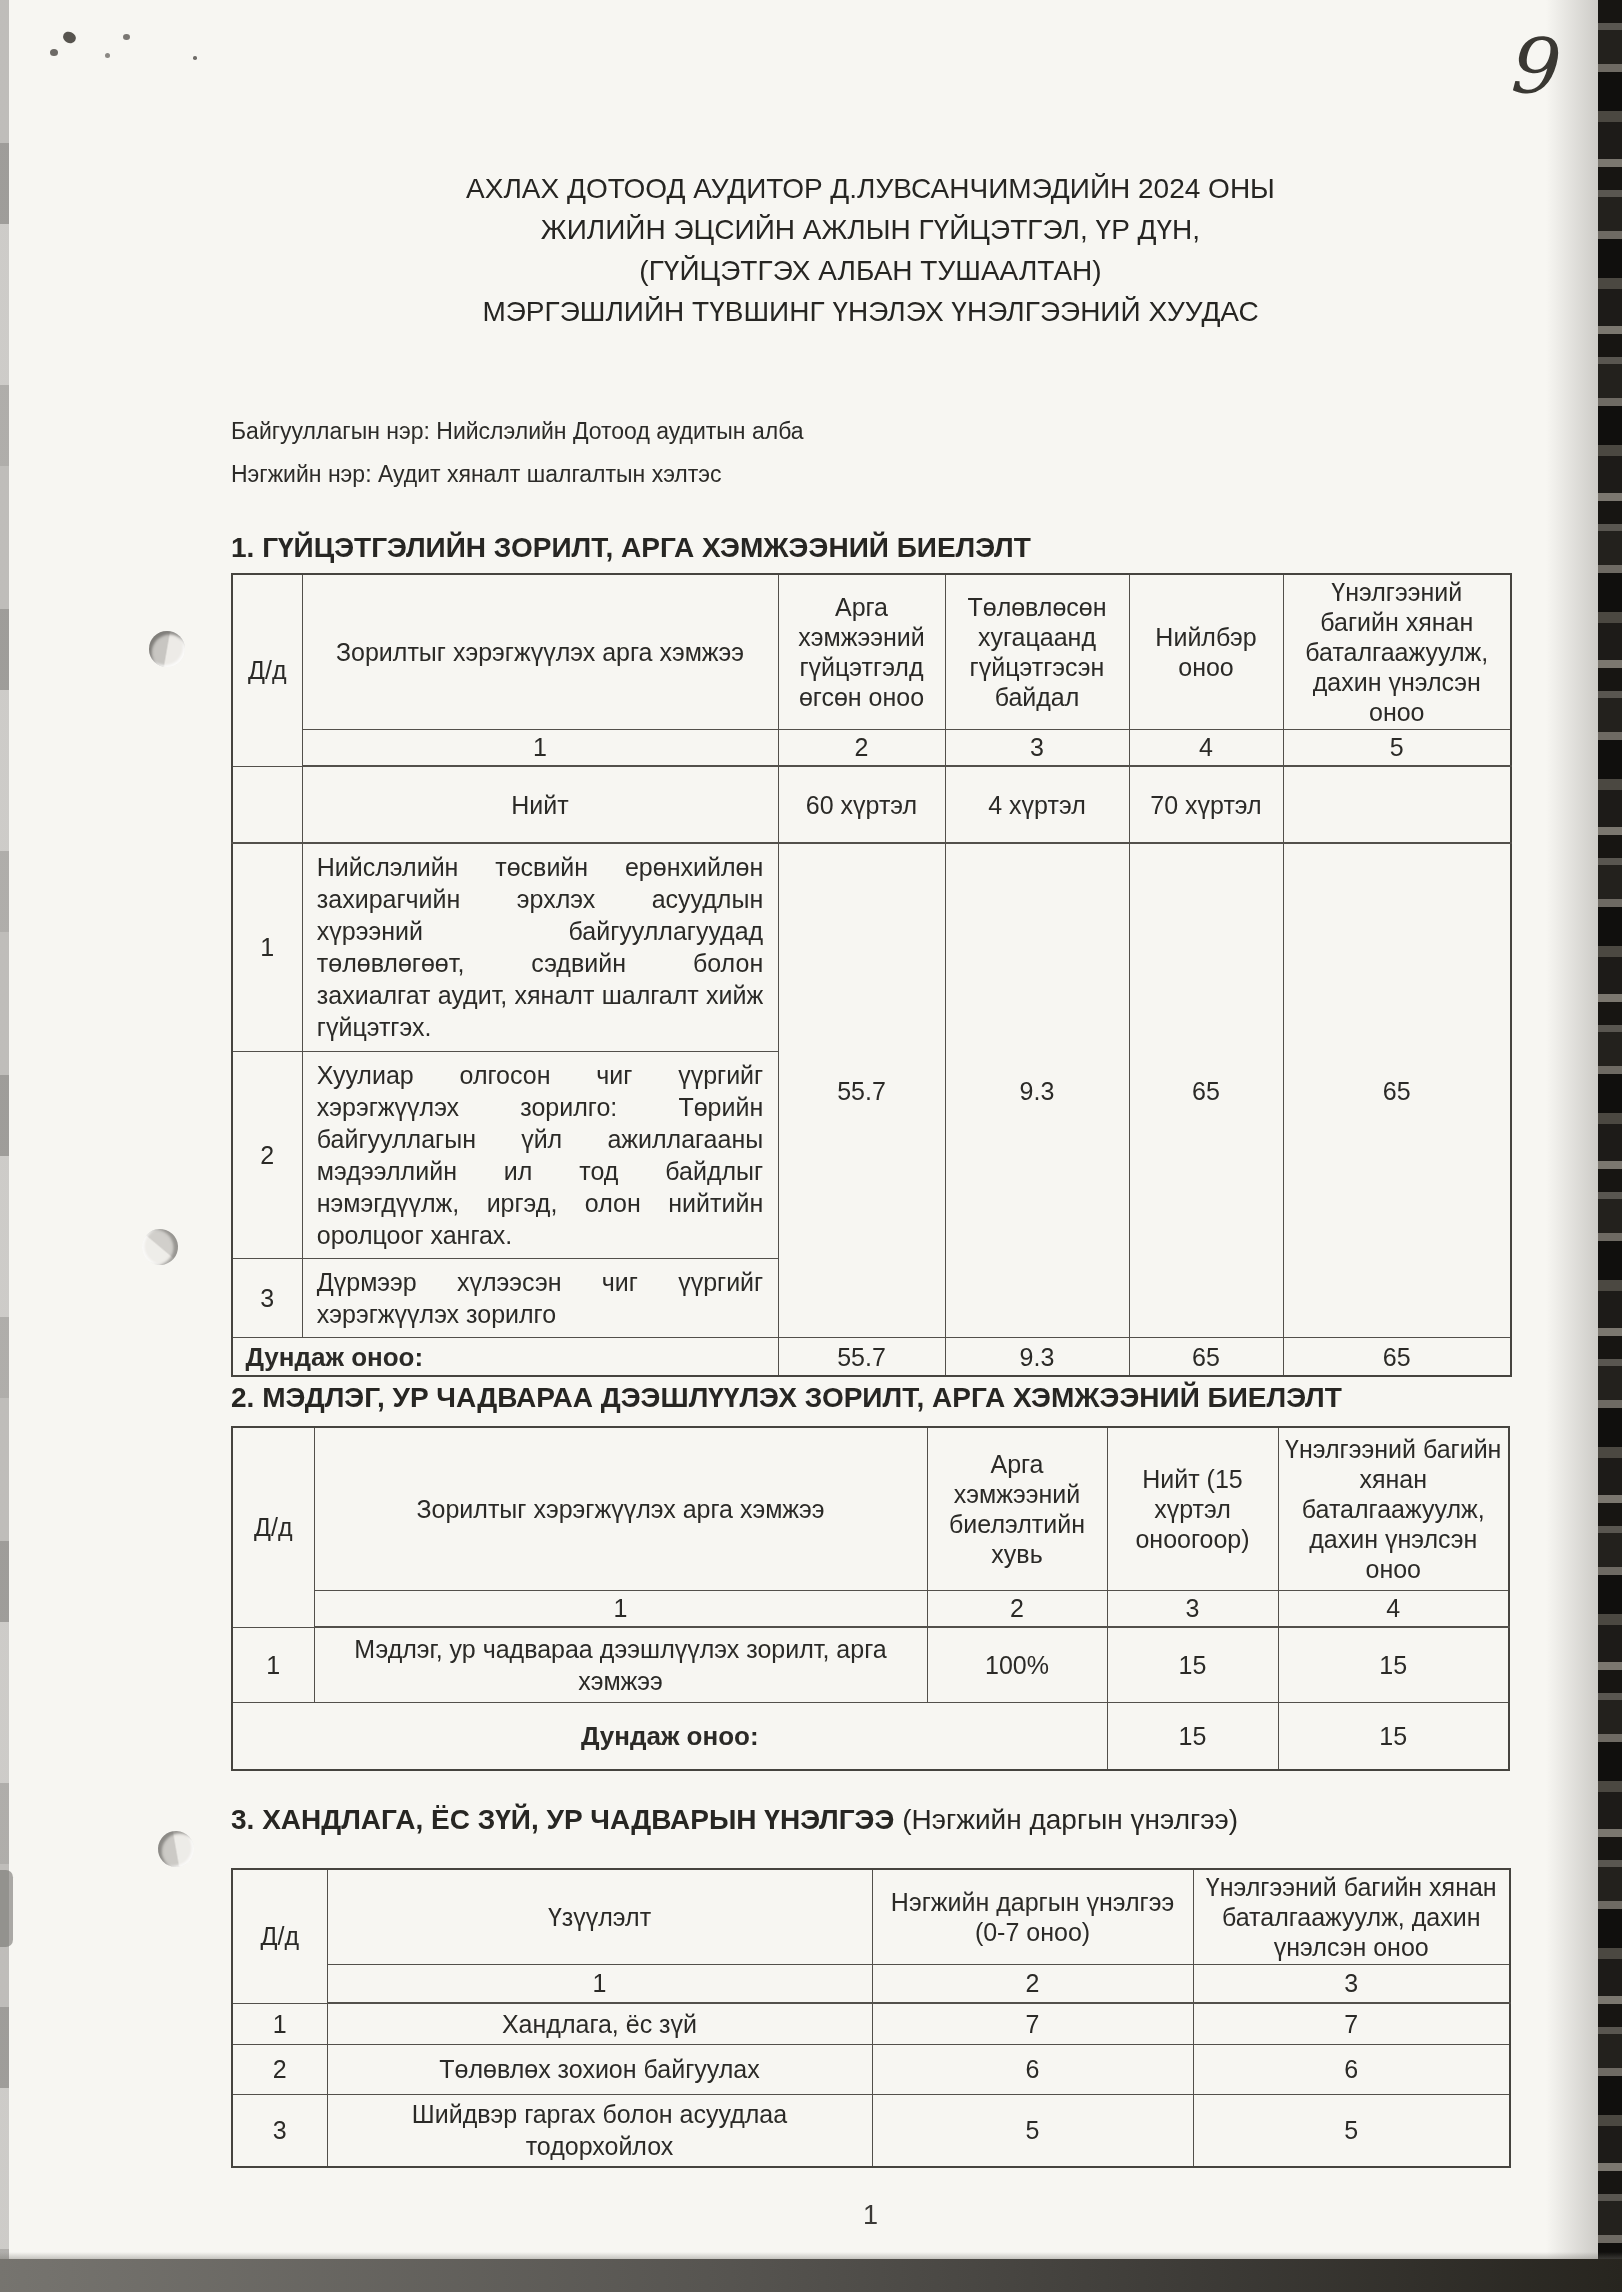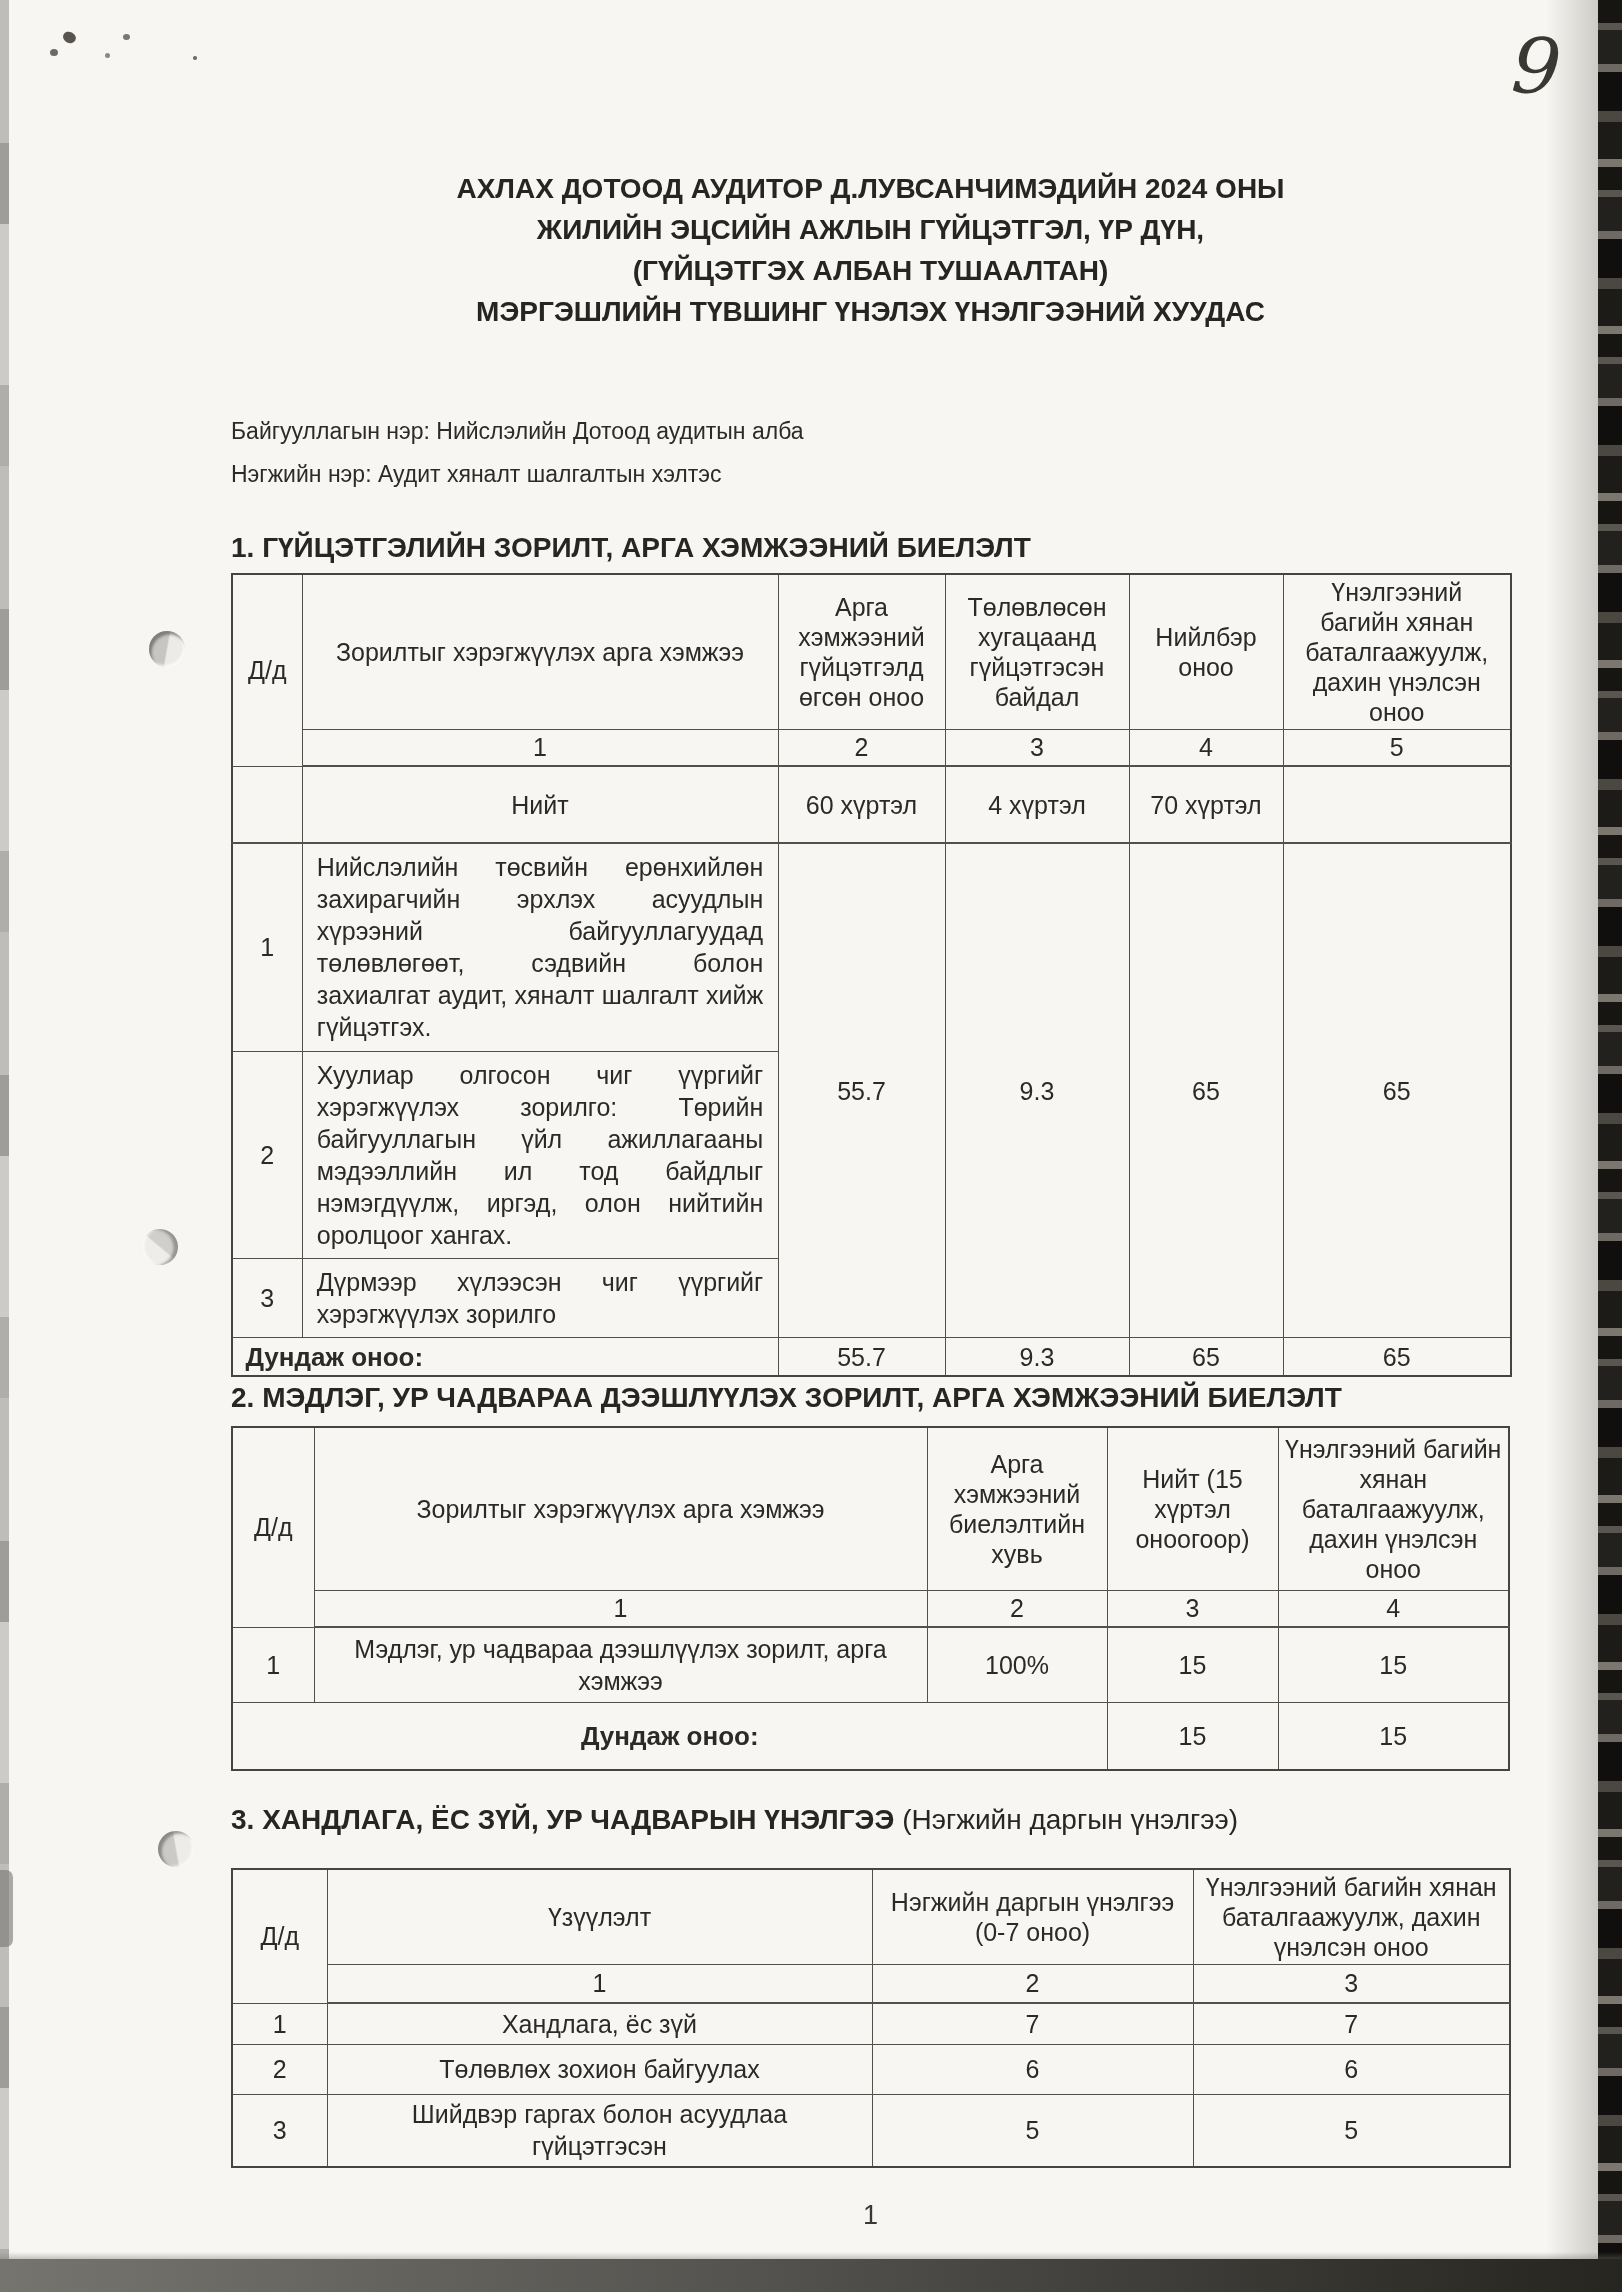--- a/index.html
+++ b/index.html
@@ -58,21 +58,21 @@
   .hole-2 { left:142px; top:1229px; transform:rotate(120deg); opacity:.8; }
   .hole-3 { left:158px; top:1831px; transform:rotate(-20deg); opacity:.9; }
   .hand-number {
     position:absolute; left:1512px; top:21.5px;
     font-family:"DejaVu Serif", serif; font-style:italic; font-weight:400;
     font-size:77px; color:#3a3833; transform:rotate(4deg);
   }
   
   .title-block {
     position:absolute; left:231px; top:168px; width:1279px;
-    text-align:center; font-weight:bold; font-size:28px; line-height:41px;
+    text-align:center; font-weight:normal; font-size:28px; line-height:41px;
     color:#262522;
   }
   .org-block {
     position:absolute; left:231px; top:410px; width:1279px;
     font-size:23px; line-height:43px; color:#2c2b28;
   }
   .sec-heading {
     position:absolute; left:231px; width:1299px;
     font-weight:bold; font-size:28px; color:#272623;
   }
@@ -267,21 +267,21 @@
       <td>7</td>
     </tr>
     <tr style="height:50px">
       <td>2</td>
       <td class="left-cell">Төлөвлөх зохион байгуулах</td>
       <td>6</td>
       <td>6</td>
     </tr>
     <tr style="height:64px">
       <td>3</td>
-      <td class="left-cell">Шийдвэр гаргах болон асуудлаа гүйцэтгэсэн</td>
+      <td class="left-cell">Шийдвэр гаргах болон асуудлаа тодорхойлох</td>
       <td>5</td>
       <td>5</td>
     </tr>
   </tbody>
     </table>
 
   <div class="page-num">1</div>
 
 </div>
 

